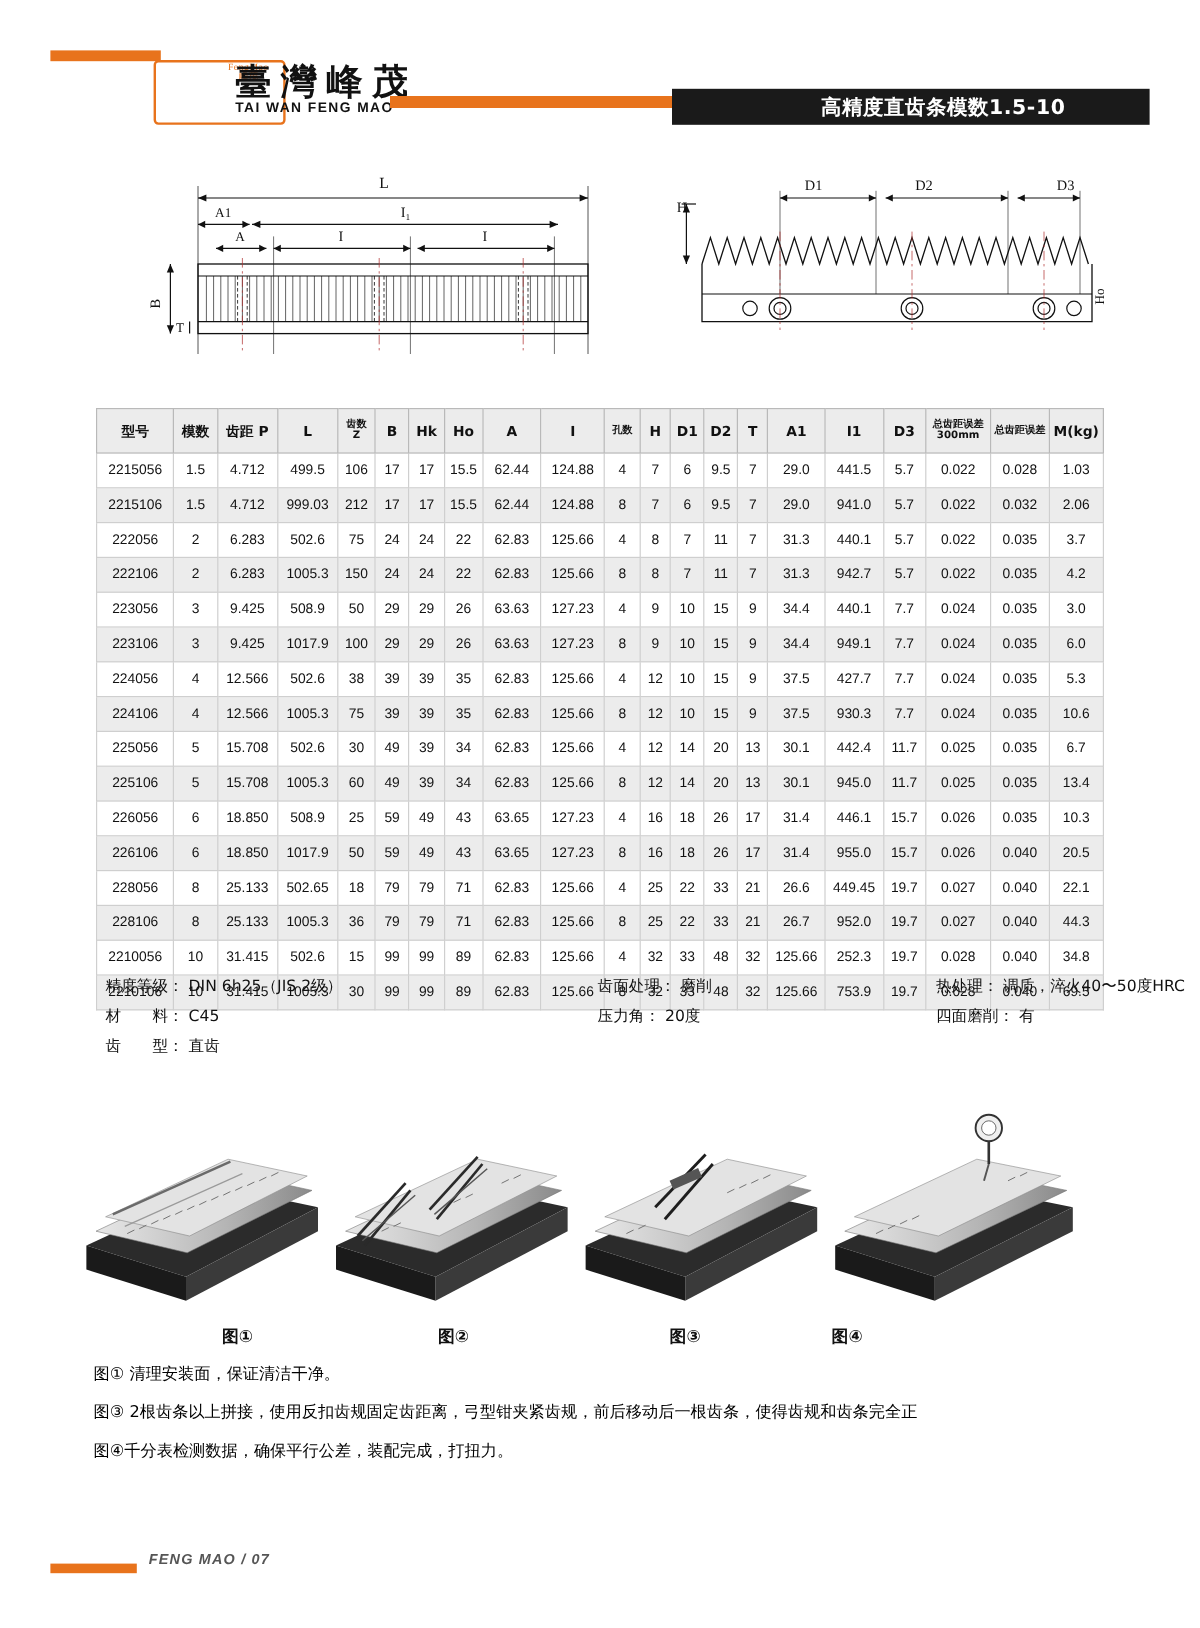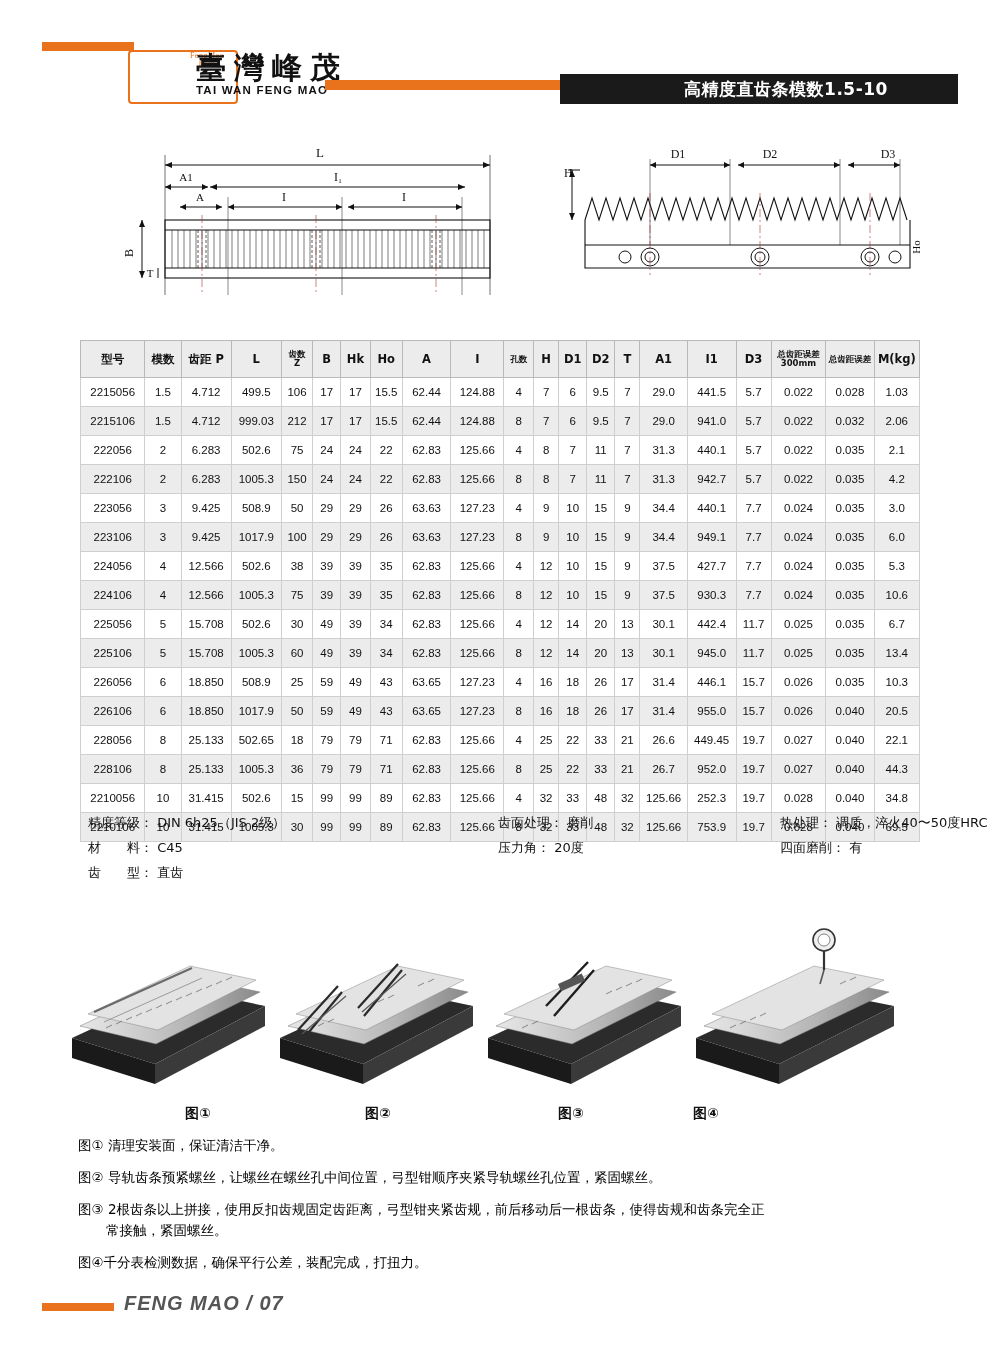--- a/index.html
+++ b/index.html
@@ -59,21 +59,21 @@
   .cap{position:absolute;top:1105px;font-size:14px;font-weight:bold;font-family:"DejaVu Sans", sans-serif;color:#111;}
 
   
   .notes{position:absolute;left:78px;top:1135px;width:880px;font-size:13.5px;line-height:1.55;
          font-family:"DejaVu Sans", sans-serif;color:#000000;}
   .note{margin-bottom:11px;}
   .note .ind{display:block;padding-left:28px;}
 
   
   .foot-bar{position:absolute;left:42px;top:1303px;width:72px;height:8px;background:#e8731c;}
-  .foot-txt{position:absolute;left:124px;top:1292px;font-size:20px;font-weight:bold;font-style:italic;
+  .foot-txt{position:absolute;left:124px;top:1292px;font-size:12px;font-weight:bold;font-style:italic;
             color:#555;letter-spacing:1px;font-family:"Liberation Sans",sans-serif;}
 </style>
 </head>
 <body>
 
 <div class="page">
 
   <div class="hdr-bar-left"></div>
 
   <div class="logo-box">
@@ -367,21 +367,21 @@
             <td>4</td>
             <td>8</td>
             <td>7</td>
             <td>11</td>
             <td>7</td>
             <td>31.3</td>
             <td>440.1</td>
             <td>5.7</td>
             <td>0.022</td>
             <td>0.035</td>
-            <td>2.1</td>
+            <td>3.7</td>
           </tr>
           <tr class="alt">
             <td>222106</td>
             <td>2</td>
             <td>6.283</td>
             <td>1005.3</td>
             <td>150</td>
             <td>24</td>
             <td>24</td>
             <td>22</td>
@@ -818,25 +818,21 @@
   <div class="cap" style="left:185px">图①</div>
   <div class="cap" style="left:365px">图②</div>
   <div class="cap" style="left:558px">图③</div>
   <div class="cap" style="left:693px">图④</div>
 
   <div class="notes">
     <div class="note">
       <span>图① 清理安装面，保证清洁干净。</span>
     </div>
     <div class="note">
-      <span>图② 导轨齿条预紧螺丝，让螺丝在螺丝孔中间位置，弓型钳顺序夹紧导轨螺丝孔位置，紧固螺丝。</span>
-    </div>
-    <div class="note">
       <span>图③ 2根齿条以上拼接，使用反扣齿规固定齿距离，弓型钳夹紧齿规，前后移动后一根齿条，使得齿规和齿条完全正</span>
-      <span class="ind">常接触，紧固螺丝。</span>
     </div>
     <div class="note">
       <span>图④千分表检测数据，确保平行公差，装配完成，打扭力。</span>
     </div>
   </div>
 
   <div class="foot-bar"></div>
   <div class="foot-txt">FENG MAO / 07</div>
 
 </div>

